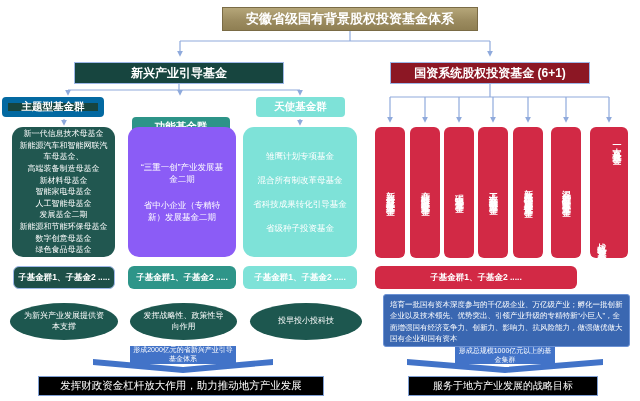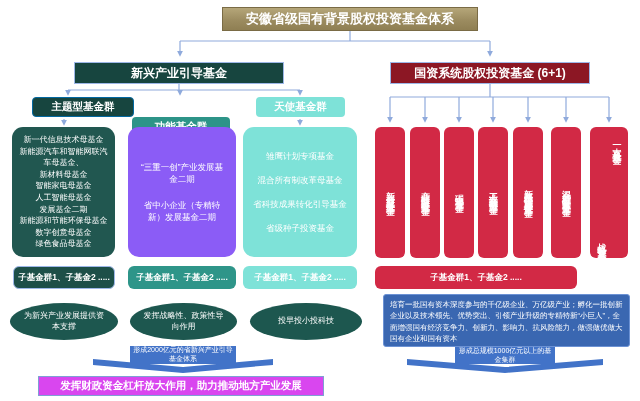--- a/index.html
+++ b/index.html
@@ -16,21 +16,21 @@
   .gbox span { display:block; }
   .bar { background:#d22945; border-radius:6px; color:#fff; font-weight:bold; }
   .vtext { writing-mode:vertical-rl; letter-spacing:2px; font-size:9px; }
   .sf { border-radius:6px; color:#fff; font-weight:bold; font-size:8.5px; }
   .oval { background:#1d574f; border-radius:50%; color:#fff; font-size:8px; line-height:1.3; }
   .desc { background:#3a67b1; border:1px solid #6c92d4; border-radius:3px; color:#fff;
           font-size:7.5px; line-height:1.5; text-align:left; padding:4px 6px; }
   .chev-text { background:#4273c8; color:#fff; font-size:7px; line-height:1.25;
                display:flex; align-items:center; justify-content:center; text-align:center; z-index:2; }
   .chev-v { background:#4273c8; clip-path:polygon(0 0,50% 58%,100% 0,100% 42%,50% 100%,0 42%); z-index:1; }
-  .bbar { background:#d946ef; border:1px solid #7f9fd4; color:#fff; font-weight:bold; }
+  .bbar { background:#000000; border:1px solid #7f9fd4; color:#fff; font-weight:normal; }
 </style>
 </head>
 <body>
 
 <div class="stage">
 
   <svg class="abs" style="left:0;top:0;" width="640" height="401" viewBox="0 0 640 401">
     <defs>
       <marker id="arw" viewBox="0 0 10 10" refX="7" refY="5" markerWidth="5" markerHeight="5" orient="auto-start-reverse">
         <path d="M0,0 L10,5 L0,10 z" fill="#8faadc"></path>
@@ -56,27 +56,28 @@
       <path d="M566,97 V121" marker-end="url(#arw)"></path>
       <path d="M609,97 V121" marker-end="url(#arw)"></path>
     </g>
   </svg>
 
   <div class="abs fc title-box" style="left:222px;top:7px;width:256px;height:24px;">安徽省级国有背景股权投资基金体系</div>
 
   <div class="abs fc hdr" style="left:74px;top:62px;width:210px;height:22px;background:#17453f;">新兴产业引导基金</div>
   <div class="abs fc hdr" style="left:390px;top:62px;width:200px;height:22px;background:#8c1724;">国资系统股权投资基金 (6+1)</div>
 
-  <div class="abs fc ghdr" style="left:32px;top:97px;width:102px;height:20px;background:#17453f;border:1px solid #0369a1;">主题型基金群</div>
+  <div class="abs fc ghdr" style="left:2px;top:97px;width:102px;height:20px;background:#17453f;border:6px solid #0369a1;">主题型基金群</div>
   <div class="abs fc ghdr" style="left:132px;top:97px;width:98px;height:20px;background:#2d9488;margin-top:20px;">功能基金群</div>
   <div class="abs fc ghdr" style="left:256px;top:97px;width:89px;height:20px;background:#7ee2d8;">天使基金群</div>
 
   <div class="abs gbox" style="left:12px;top:127px;width:103px;height:130px;background:#215750;font-size:8px;line-height:11.6px;padding:3px 4px;">
     <span>新一代信息技术母基金</span>
     <span>新能源汽车和智能网联汽车母基金、</span>
+    <span>高端装备制造母基金</span>
     <span>新材料母基金</span>
     <span>智能家电母基金</span>
     <span>人工智能母基金</span>
     <span>发展基金二期</span>
     <span>新能源和节能环保母基金</span>
     <span>数字创意母基金</span>
     <span>绿色食品母基金</span>
   </div>
 
   <div class="abs gbox" style="left:128px;top:127px;width:108px;height:130px;background:#8b5cf6;font-size:8.5px;line-height:12px;padding:3px 11px;gap:14px;">
@@ -125,14 +126,15 @@
 
   <div class="abs desc" style="left:383px;top:294px;width:247px;height:53px;">培育一批国有资本深度参与的千亿级企业、万亿级产业；孵化一批创新企业以及技术领先、优势突出、引领产业升级的专精特新“小巨人”，全面增强国有经济竞争力、创新力、影响力、抗风险能力，做强做优做大国有企业和国有资本</div>
 
   <div class="abs chev-text" style="left:130px;top:346px;width:106px;height:18px;padding:1px 2px;">形成2000亿元的省新兴产业引导基金体系</div>
   <div class="abs chev-v" style="left:93px;top:359px;width:180px;height:14px;"></div>
 
   <div class="abs chev-text" style="left:455px;top:347px;width:100px;height:17px;padding:1px 2px;">形成总规模1000亿元以上的基金集群</div>
   <div class="abs chev-v" style="left:407px;top:359px;width:196px;height:14px;"></div>
 
   <div class="abs fc bbar" style="left:38px;top:376px;width:286px;height:20px;font-size:10.5px;">发挥财政资金杠杆放大作用，助力推动地方产业发展</div>
+  <div class="abs fc bbar" style="left:408px;top:376px;width:190px;height:20px;font-size:10px;">服务于地方产业发展的战略目标</div>
 
 </div>
 
 </body></html>

